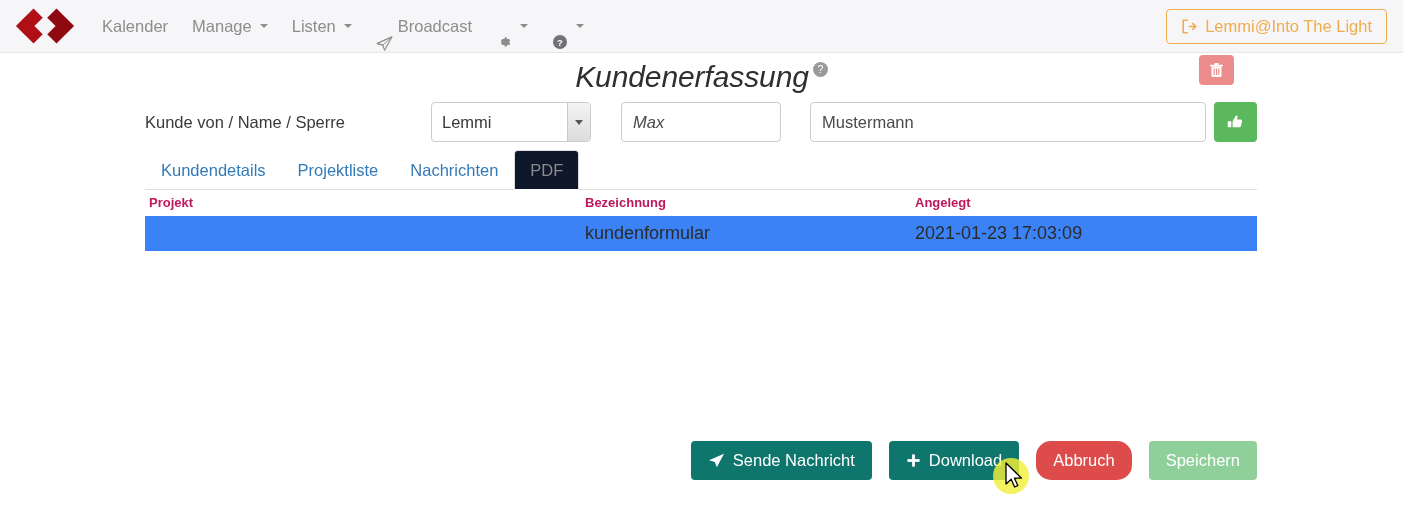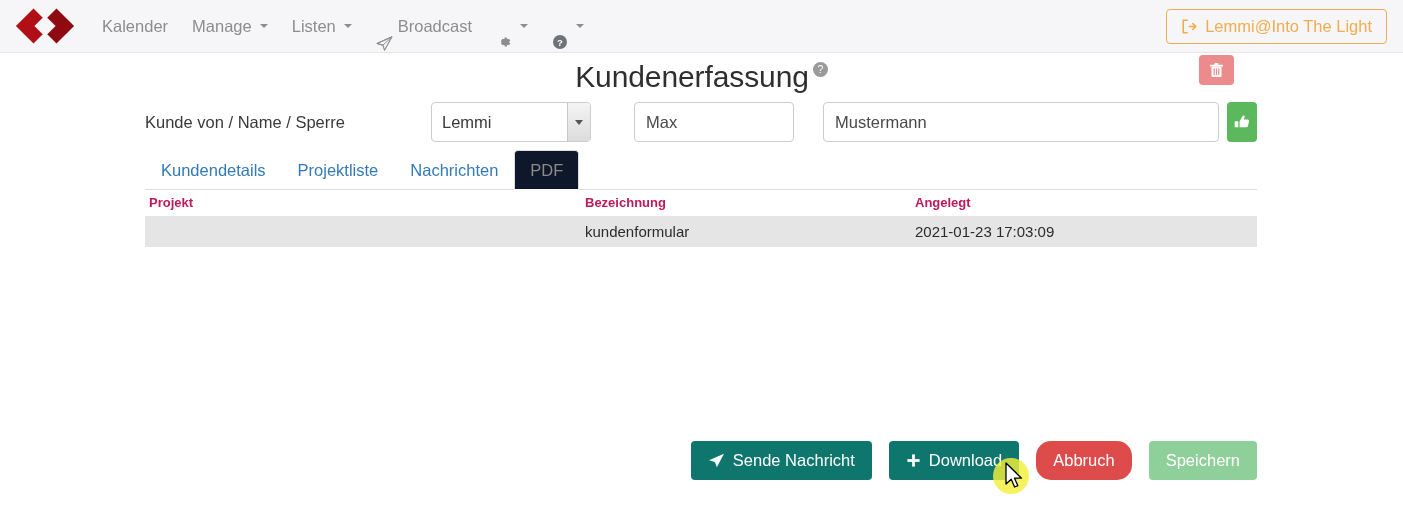--- a/index.html
+++ b/index.html
@@ -70,20 +70,21 @@
   .signout-ico { width:16px; height:15px; display:inline-block; }
 
   
   .title-wrap {
     position:absolute; left:0; top:60px; width:1403px;
     text-align:center;
   }
   .page-title {
     display:inline-block; font-size:30px; font-weight:400; color:#2f2f2f;
     letter-spacing:-0.1px;
+    font-style:italic;
   }
   .help-sup {
     display:inline-block; vertical-align:super;
     width:15px;height:15px;border-radius:50%;
     background:#9a9a9a; color:#fff; font-size:10.5px;
     line-height:15px; text-align:center; margin-left:4px;
     position:relative; top:-8px; cursor:pointer;
   }
   .delete-btn {
     position:absolute; right:23px; top:55px;
@@ -119,21 +120,21 @@
   }
   .sel-chev {
     width:0;height:0;border-left:4px solid transparent;
     border-right:4px solid transparent;border-top:5px solid #555;
   }
   .txt-input {
     height:40px; border:1px solid #ccc; border-radius:4px; background:#fff;
     font-size:16.5px; color:#4a4a4a; padding:0 11px;
     font-family:"Liberation Sans", sans-serif; outline:none;
   }
-  .input-name { width:160px; flex:0 0 160px; margin-left:43px; }
+  .input-name { width:160px; flex:0 0 160px; margin-left:30px;font-style:italic; }
   .input-sperre { width:396px; flex:0 0 396px; margin-left:29px; }
   .thumb-btn {
     width:44px; height:40px; margin-left:8px;
     background:#5cb85c; border:none; border-radius:4px;
     display:flex;align-items:center;justify-content:center;cursor:pointer;
   }
   .thumb-ico { width:17px; height:17px; display:block; }
 
   
   .tabs {
@@ -155,22 +156,22 @@
   
   .tbl {
     position:absolute; left:145px; top:192px; width:1112px;
     border-collapse:collapse; table-layout:fixed;
   }
   .tbl th {
     font-size:13px; font-weight:bold; color:#be185d;
     text-align:left; padding:3px 8px 6px 4px; background:#fff;margin-left:43px;
   }
   .tbl td {
-    font-size:15px; color:#2b2b2b; padding:7px 8px 7px 4px;
-    background:#e5e5e5;
+    font-size:18px; color:#2b2b2b; padding:7px 8px 7px 4px;
+    background:#3b82f6;
   }
   .c-proj { width:440px; }
   .c-bez  { width:330px; }
   .c-ang  { width:342px; }
   .tbl th.c-bez, .tbl td.c-bez { text-align:left; padding-left:0; }
   .tbl th.c-ang, .tbl td.c-ang { text-align:left; padding-left:0; }
 
   
   .footer-btns {
     position:absolute; left:0; top:441px; width:1403px;

